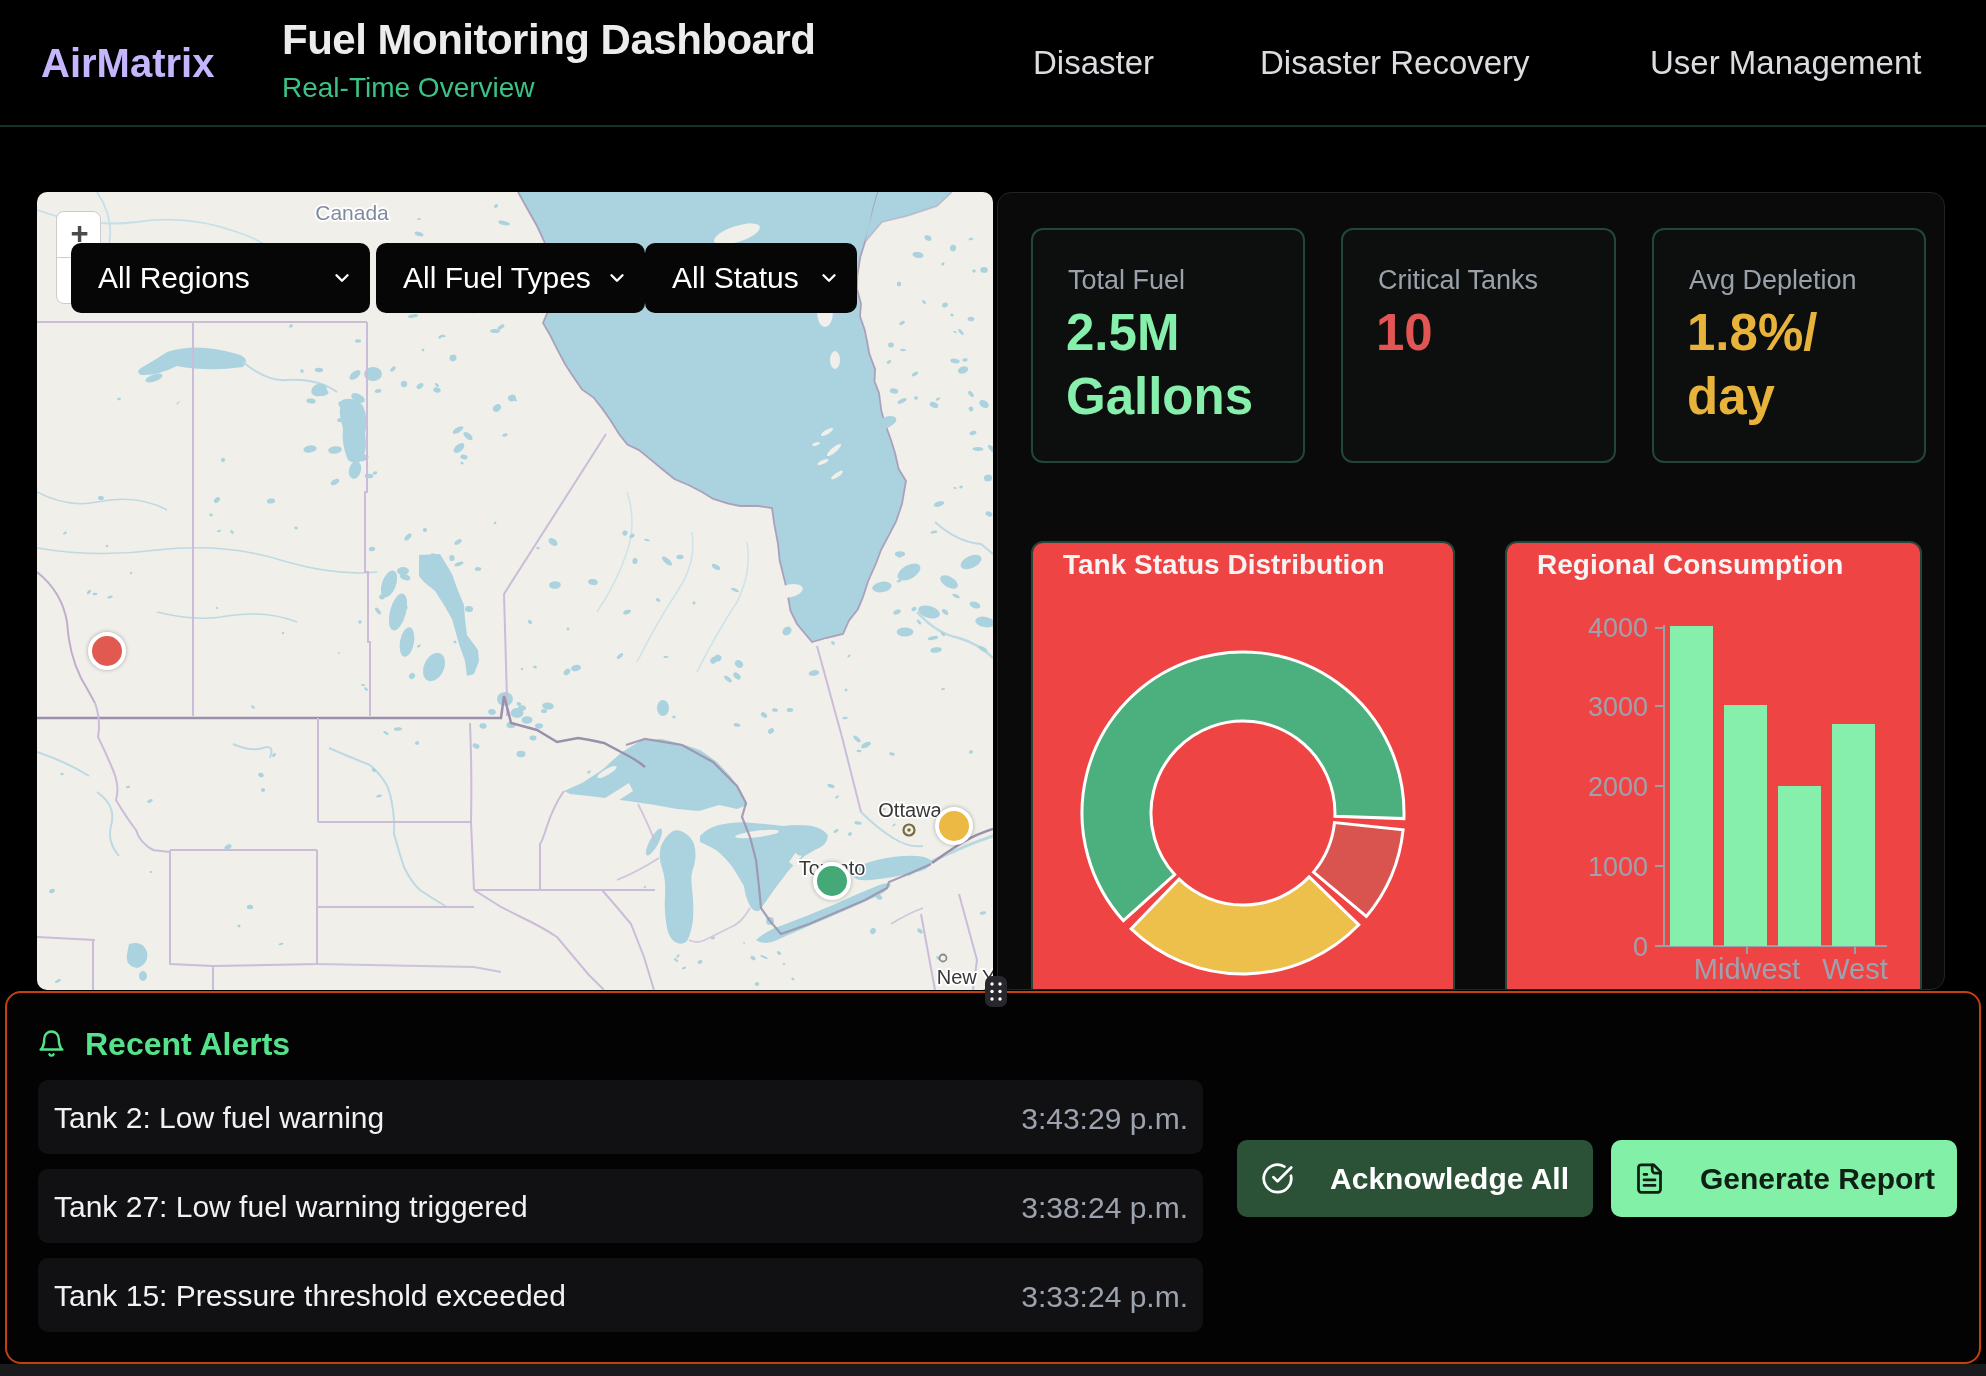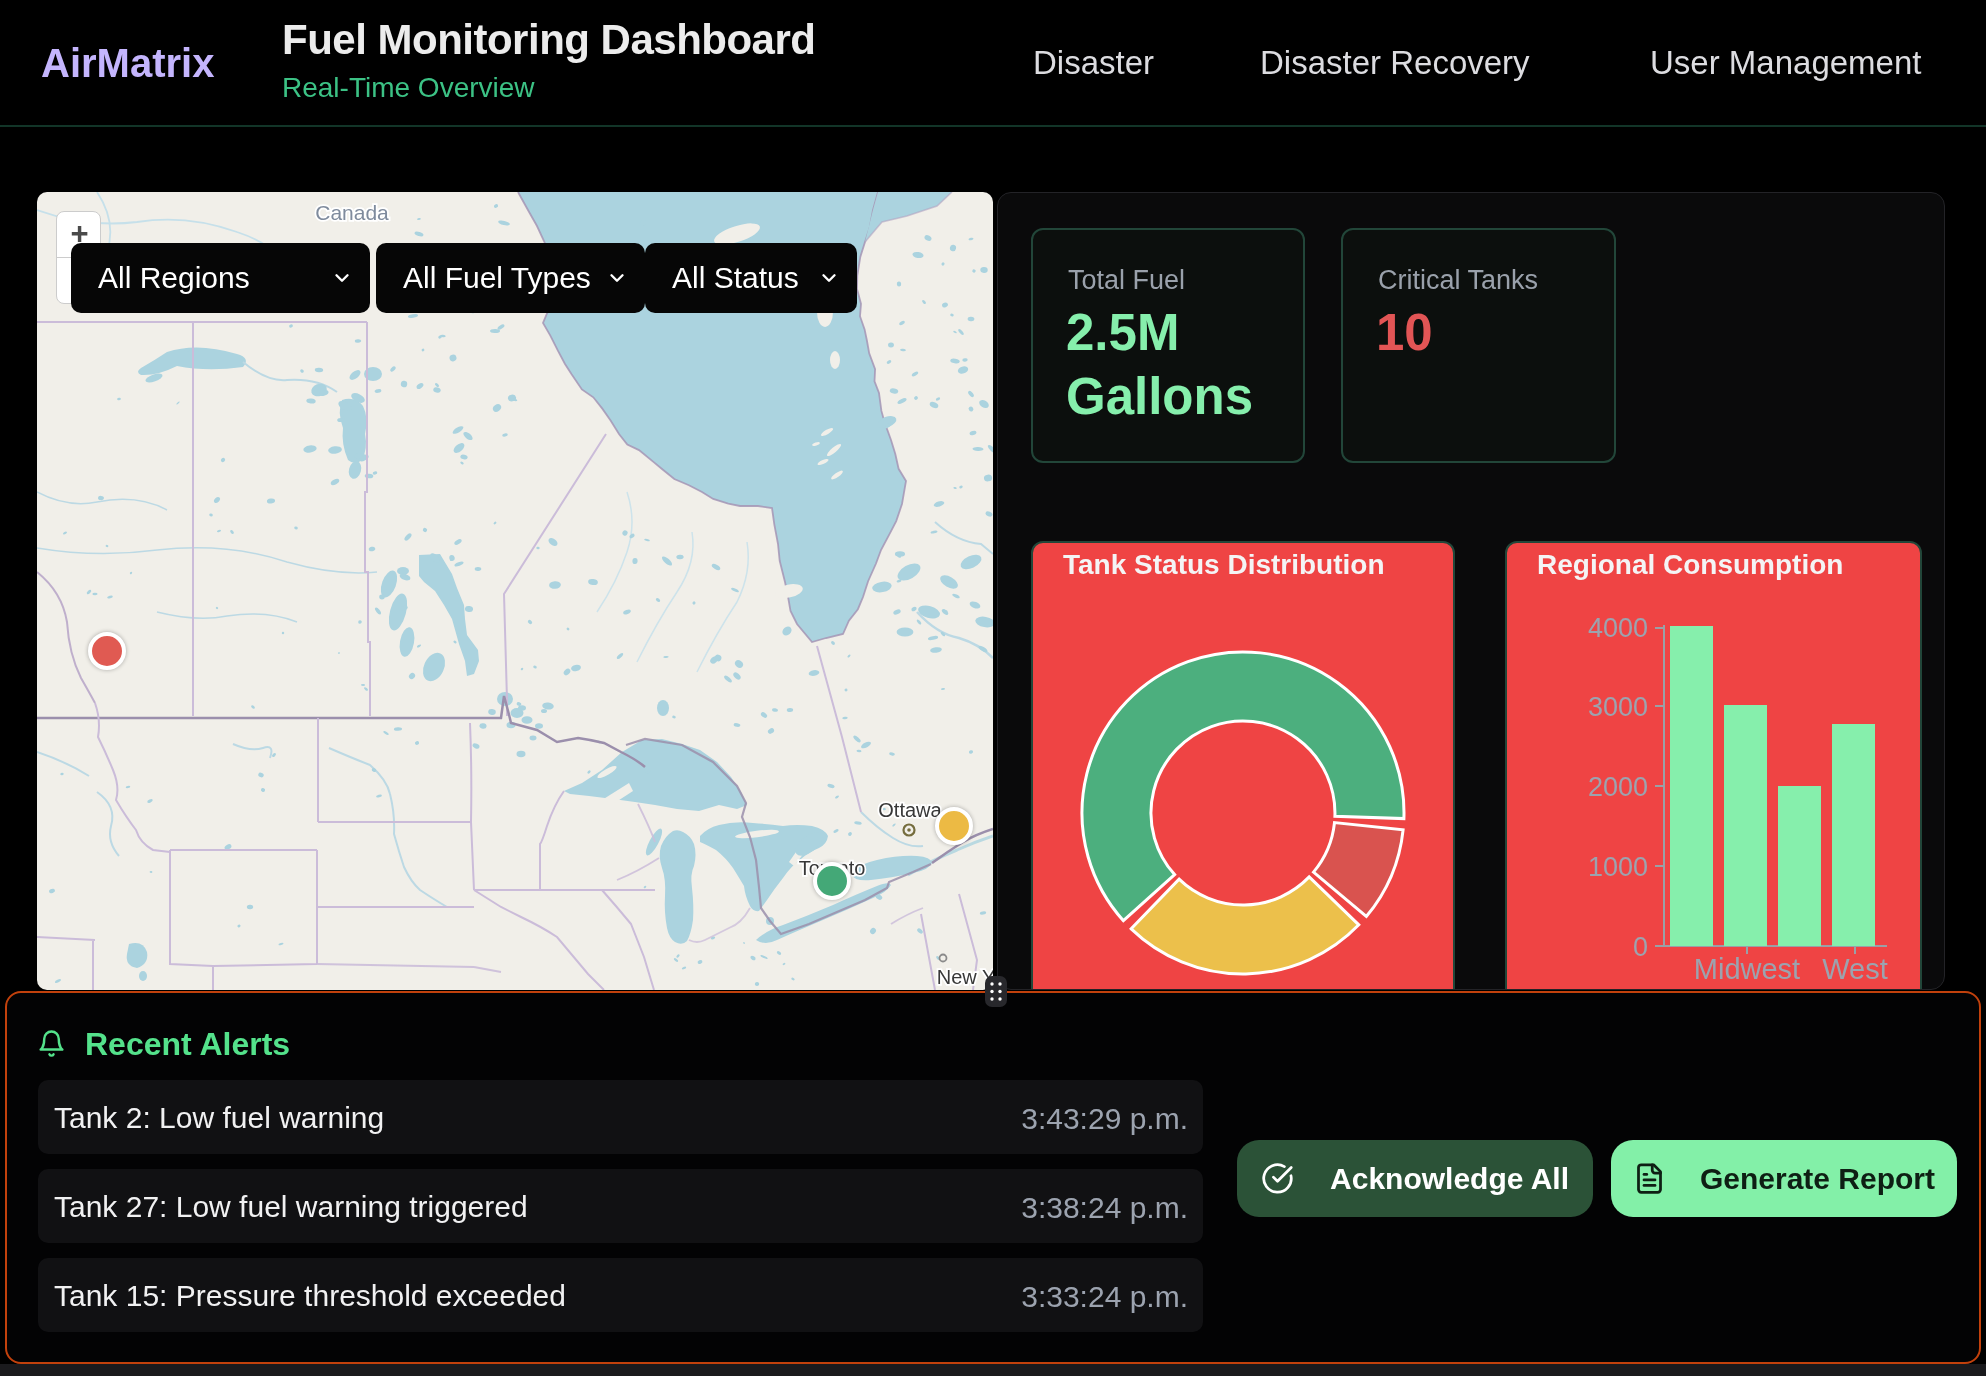--- a/index.html
+++ b/index.html
@@ -41,21 +41,21 @@
   .ctitle { position:absolute; left:30px; top:6px; font-size:28px; font-weight:bold; color:#f4f4f5; }
 
   
   #apanel { position:absolute; left:5px; top:991px; width:1976px; height:373px;
     background:#030304; border:2px solid #c2410c; border-radius:16px; }
   #atitle { position:absolute; left:78px; top:33px; font-size:32px; font-weight:bold; color:#54e28b; }
   .arow { position:absolute; left:31px; width:1165px; height:74px; background:#111113;
     border-radius:10px; }
   .arow .t { position:absolute; left:16px; top:21px; font-size:30px; color:#f1f1f2; }
   .arow .tm { position:absolute; right:15px; top:22px; font-size:30px; color:#9ca3af; }
-  .btn { position:absolute; top:147px; height:77px; border-radius:22px; display:flex;
+  .btn { position:absolute; top:147px; height:77px; border-radius:10px; display:flex;
     align-items:center; justify-content:center; font-size:30px; font-weight:bold; }
   #ackbtn { left:1230px; width:356px; background:#2b5237; color:#fff; }
   #genbtn { left:1604px; width:346px; background:#83f0a8; color:#0e1f14; }
   #bstrip { position:absolute; left:0; top:1364px; width:1986px; height:12px; background:#1a1a1d; }
   #draghandle { position:absolute; left:985px; top:976px; width:22px; height:31px;
     background:#28282c; border-radius:7px; z-index:20; }
 </style>
 </head>
 <body>
 
@@ -449,20 +449,24 @@
 
 <div id="rpanel">
   <div class="scard" style="left:33px;">
     <div class="slabel">Total Fuel</div>
     <div class="sval" style="color:#86efac;">2.5M<br>Gallons</div>
   </div>
   <div class="scard" style="left:343px; width:275px;">
     <div class="slabel">Critical Tanks</div>
     <div class="sval" style="color:#e25555;">10</div>
   </div>
+  <div class="scard" style="left:654px;">
+    <div class="slabel">Avg Depletion</div>
+    <div class="sval" style="color:#e8b33b;">1.8%/<br>day</div>
+  </div>
 
   <div class="ccard" style="left:33px; width:424px;">
     <div class="ctitle">Tank Status Distribution</div>
     <svg style="position:absolute;left:-2px;top:-4px;" width="424" height="444" viewBox="0 0 424 444">
       <path d="M92.4 381.7 A161 161 0 1 1 372.9 279.6 L303.9 277.2 A92 92 0 1 0 143.6 335.6 Z" fill="#4caf7e" stroke="#fff" stroke-width="3"></path>
       <path d="M372.1 290.8 A161 161 0 0 1 335.3 377.5 L282.5 333.1 A92 92 0 0 0 303.5 283.6 Z" fill="#d9534f" stroke="#fff" stroke-width="3"></path>
       <path d="M327.8 385.8 A161 161 0 0 1 100.2 389.8 L148.1 340.2 A92 92 0 0 0 278.2 337.9 Z" fill="#ecc04b" stroke="#fff" stroke-width="3"></path>
     </svg>
   </div>
 

